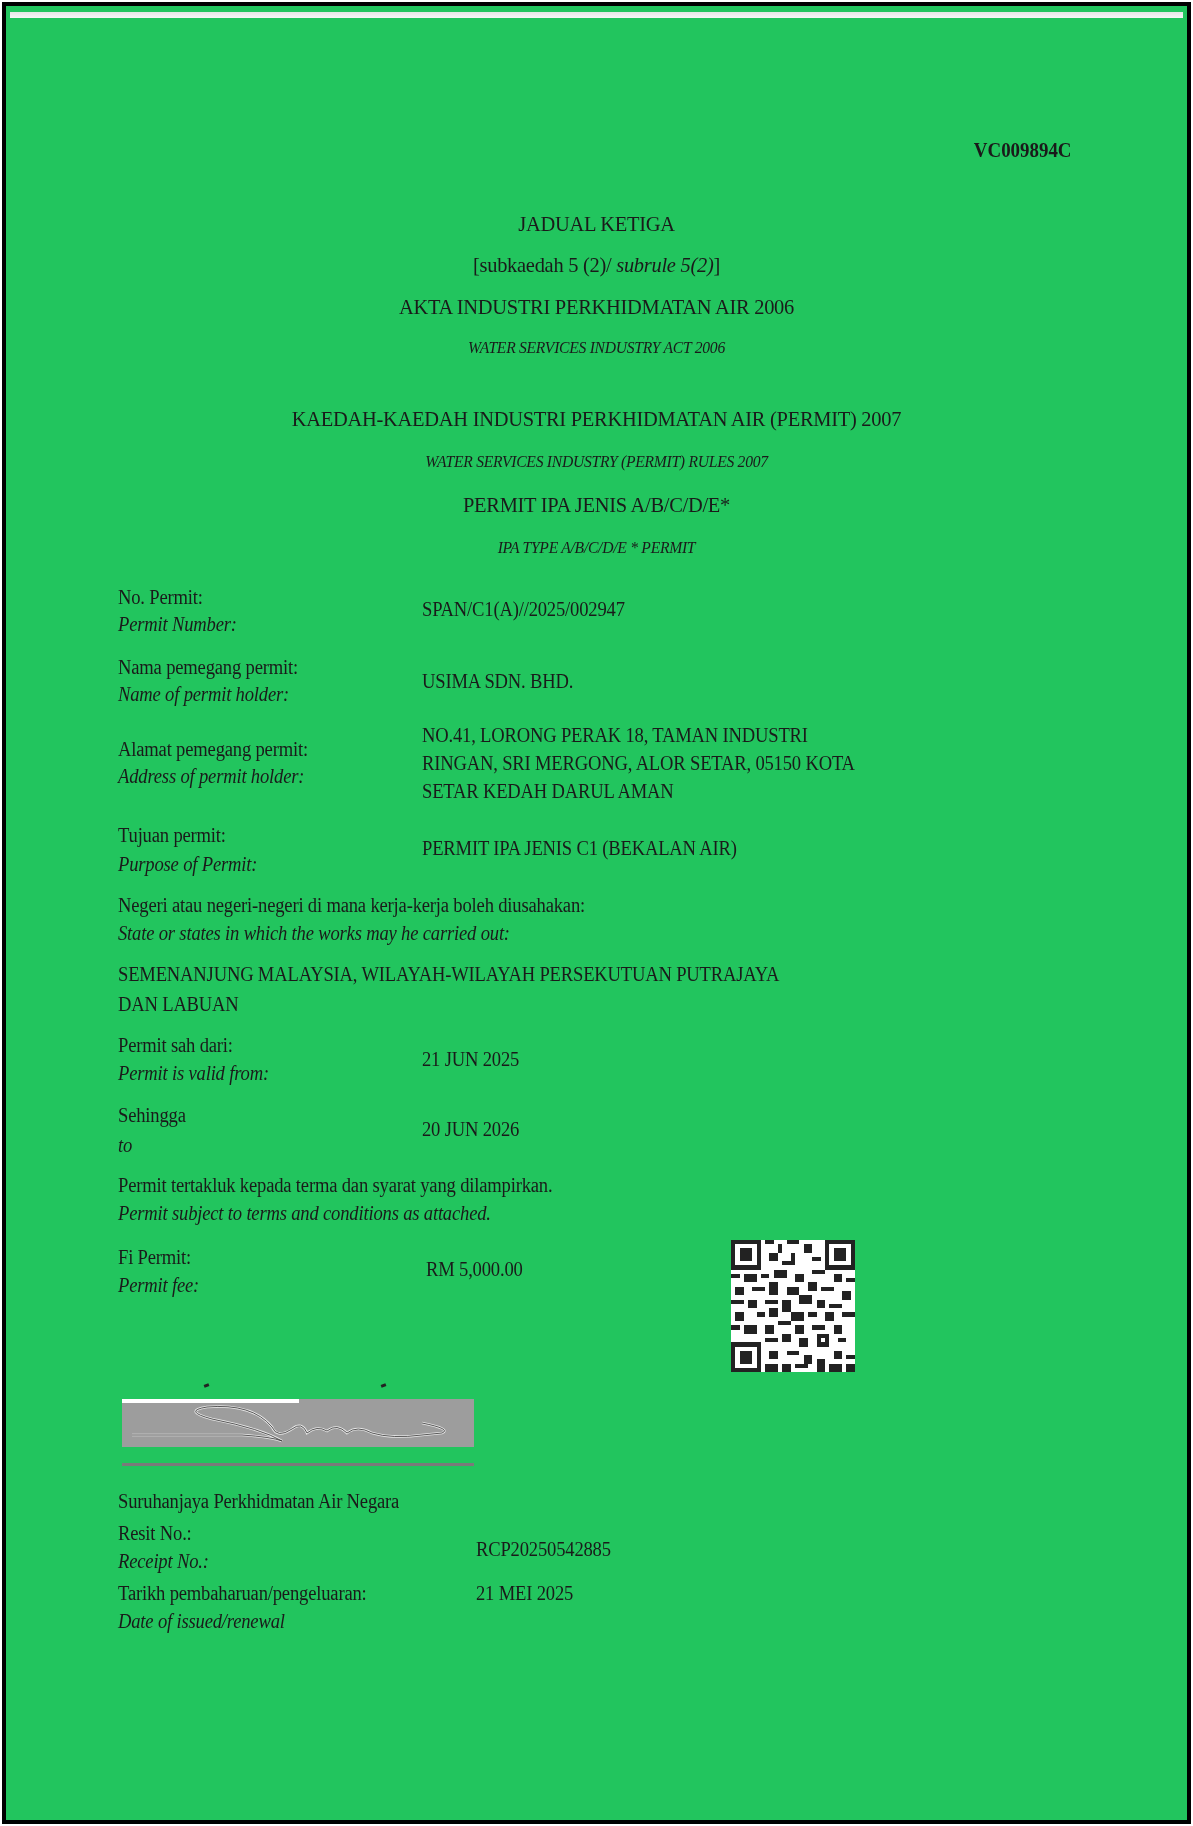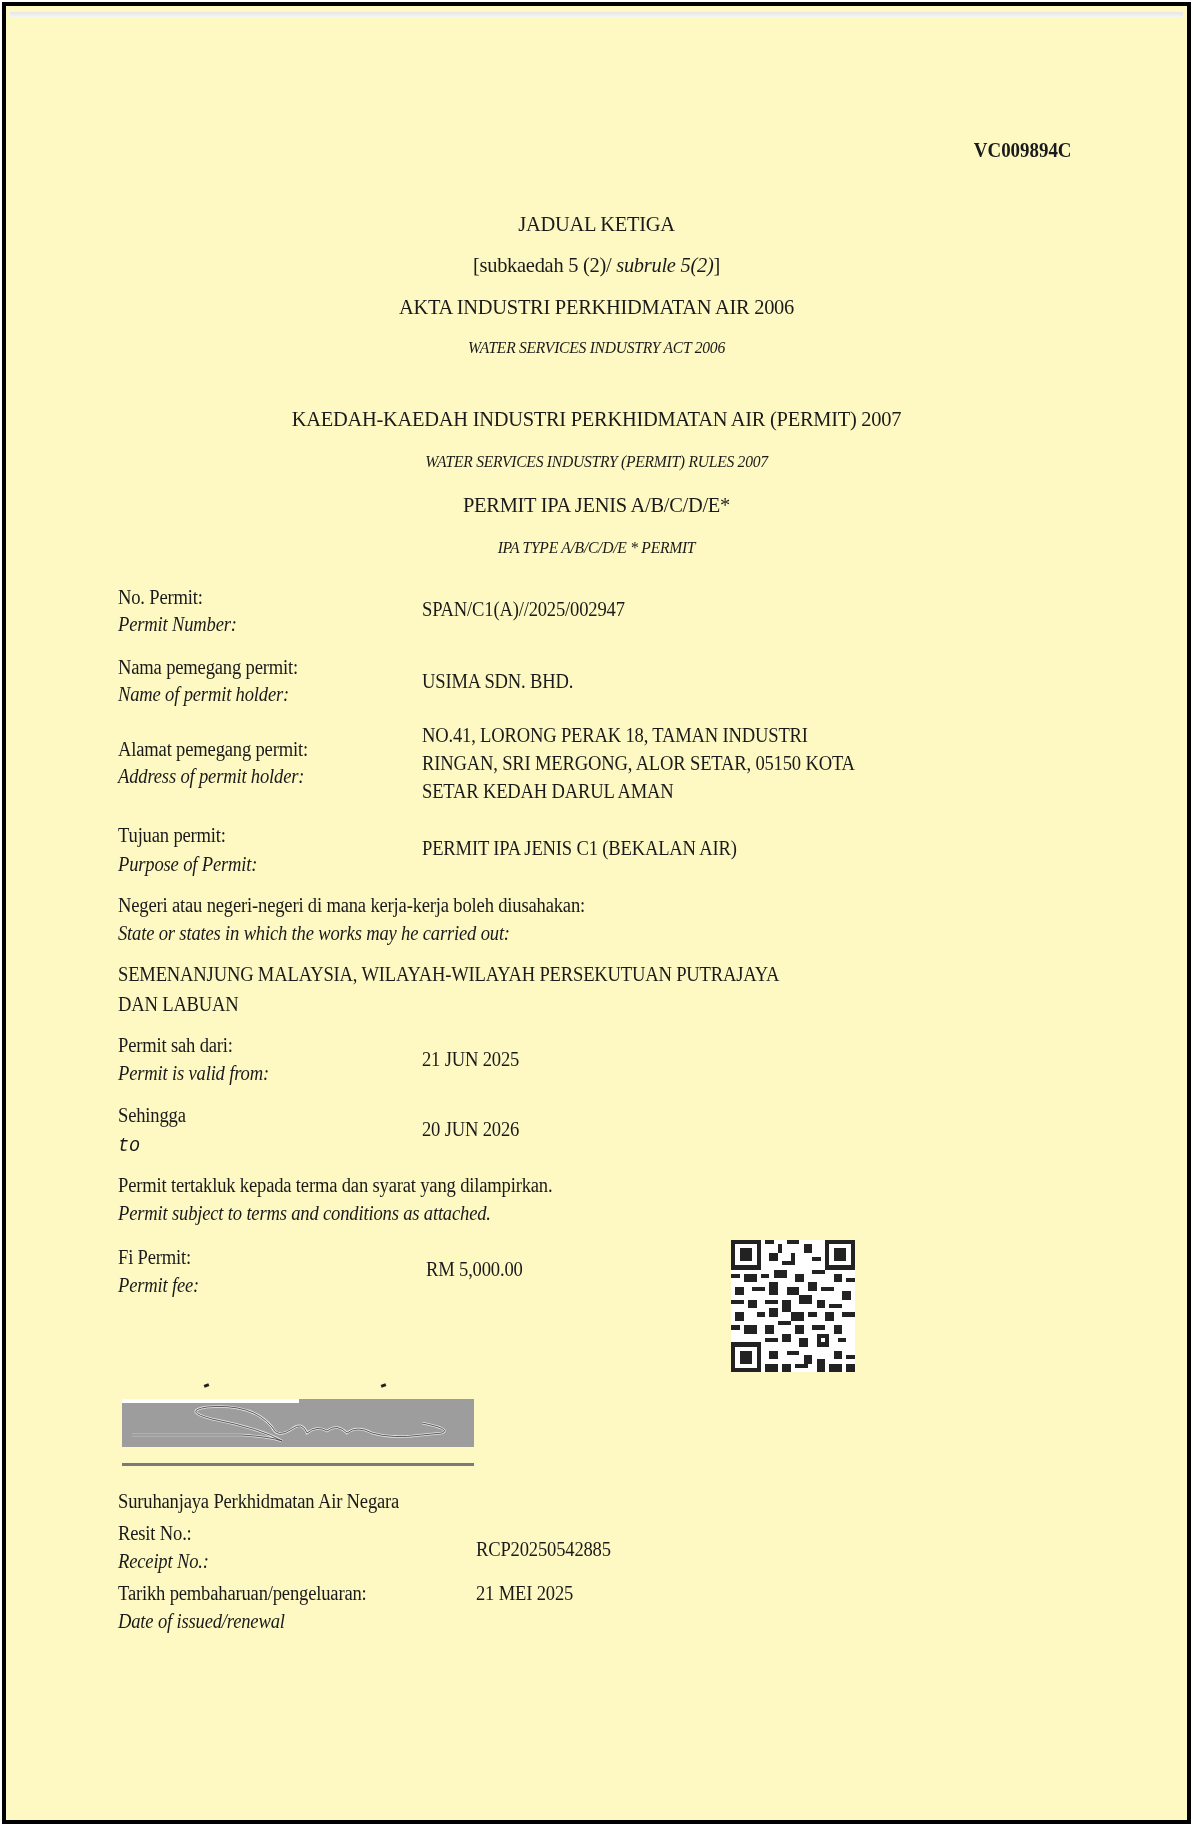--- a/index.html
+++ b/index.html
@@ -1,19 +1,19 @@
 <!DOCTYPE html>
 <html><head>
 <meta charset="utf-8">
 <style>
   html, body { margin: 0; padding: 0; background: #ffffff; }
   body { width: 1193px; height: 1826px; position: relative; overflow: hidden;
          font-family: "Liberation Serif", "DejaVu Serif", serif; color: #1a1a1a; }
   .page { position: absolute; left: 2px; top: 2px; width: 1181px; height: 1814px;
-          border: 4px solid #000; background: #fef9c3; }
+          border: 4px solid #000; background: #22c55e; }
   .scan-edge { position: absolute; left: 4px; right: 4px; top: 6px; height: 6px;
                background: linear-gradient(#e6e6e6, #f7f7f7); }
   .abs { position: absolute; white-space: nowrap; }
   .center { left: 0; right: 0; text-align: center; }
   .it { font-style: italic; }
   .h-big { font-size: 22px; letter-spacing: -0.3px; transform: scaleX(0.93); transform-origin: center; }
   .h-small { font-size: 17px; font-style: italic; letter-spacing: -0.3px; transform: scaleX(0.92); transform-origin: center; }
   .lbl { font-size: 20px; line-height: 27px; transform: scaleX(0.93); transform-origin: left; letter-spacing: -0.2px; }
   .val { font-size: 20px; line-height: 27px; transform: scaleX(0.93); transform-origin: left; letter-spacing: -0.2px; }
   .ref { font-size: 21px; font-weight: bold; transform: scaleX(0.9); transform-origin: right; }
@@ -65,21 +65,21 @@
   <div class="abs lbl" style="left:112px; top:886px;">Negeri atau negeri-negeri di mana kerja-kerja boleh diusahakan:</div>
   <div class="abs lbl it" style="left:112px; top:914px;">State or states in which the works may he carried out:</div>
   <div class="abs val" style="left:112px; top:955px;">SEMENANJUNG MALAYSIA, WILAYAH-WILAYAH PERSEKUTUAN PUTRAJAYA</div>
   <div class="abs val" style="left:112px; top:985px;">DAN LABUAN</div>
 
   <div class="abs lbl" style="left:112px; top:1026px;">Permit sah dari:</div>
   <div class="abs lbl it" style="left:112px; top:1054px;">Permit is valid from:</div>
   <div class="abs val" style="left:416px; top:1040px;">21 JUN 2025</div>
 
   <div class="abs lbl" style="left:112px; top:1096px;">Sehingga</div>
-  <div class="abs lbl it" style="left:112px; top:1126px;font-family:Liberation Mono, monospace;">to</div>
+  <div class="abs lbl it" style="left:112px; top:1126px;">to</div>
   <div class="abs val" style="left:416px; top:1110px;">20 JUN 2026</div>
 
   <div class="abs lbl" style="left:112px; top:1166px;">Permit tertakluk kepada terma dan syarat yang dilampirkan.</div>
   <div class="abs lbl it" style="left:112px; top:1194px;">Permit subject to terms and conditions as attached.</div>
 
   <div class="abs lbl" style="left:112px; top:1238px;">Fi Permit:</div>
   <div class="abs lbl it" style="left:112px; top:1266px;">Permit fee:</div>
   <div class="abs val" style="left:420px; top:1250px;">RM 5,000.00</div>
 
   <svg class="qr" viewBox="0 0 29 31" shape-rendering="crispEdges">

